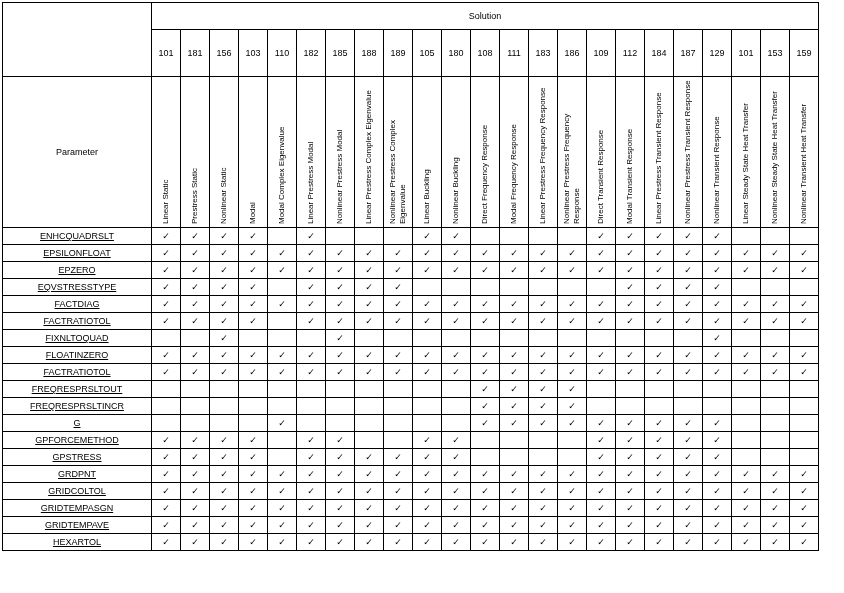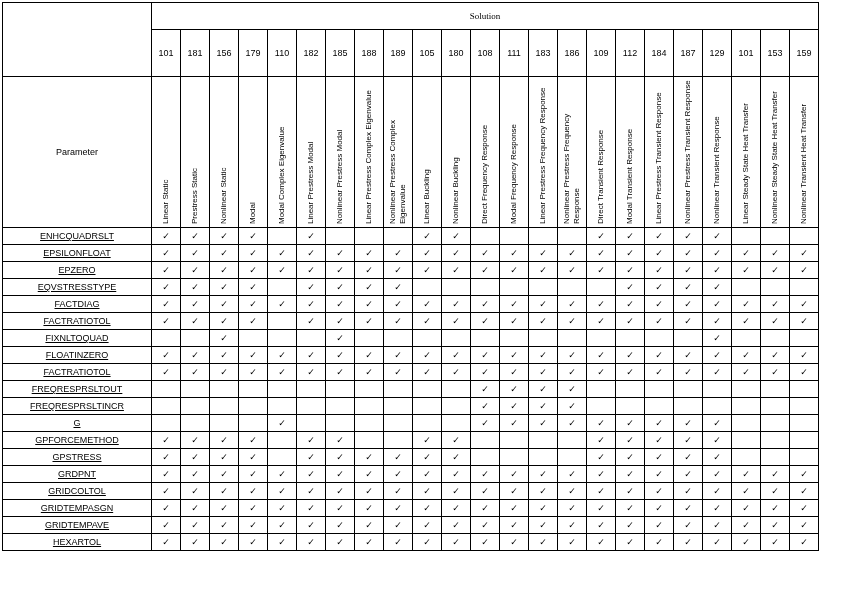--- a/index.html
+++ b/index.html
@@ -39,21 +39,20 @@
   }
   td.corner-box {
     border: 1px solid #000000;
   }
   .solution-title {
     font-size: 12px;
     font-weight: bold;
     text-align: center;
     height: 26px;
     line-height: 26px;
-    font-family: Liberation Serif, serif;
   }
   .solnum {
     height: 46px;
     font-size: 10px;
     font-weight: bold;
     text-align: center;
     vertical-align: middle;
   }
   .soltype {
     height: 150px;
@@ -130,21 +129,21 @@
       </colgroup>
     <thead>
       <tr>
         <td class="corner-blank" rowspan="2"></td>
         <td class="solution-title" id="solution-title-cell" colspan="23">Solution</td>
       </tr>
       <tr id="solnum-row">
           <td class="solnum">101</td>
           <td class="solnum">181</td>
           <td class="solnum">156</td>
-          <td class="solnum">179</td>
+          <td class="solnum">103</td>
           <td class="solnum">110</td>
           <td class="solnum">182</td>
           <td class="solnum">185</td>
           <td class="solnum">188</td>
           <td class="solnum">189</td>
           <td class="solnum">105</td>
           <td class="solnum">180</td>
           <td class="solnum">108</td>
           <td class="solnum">111</td>
           <td class="solnum">183</td>

